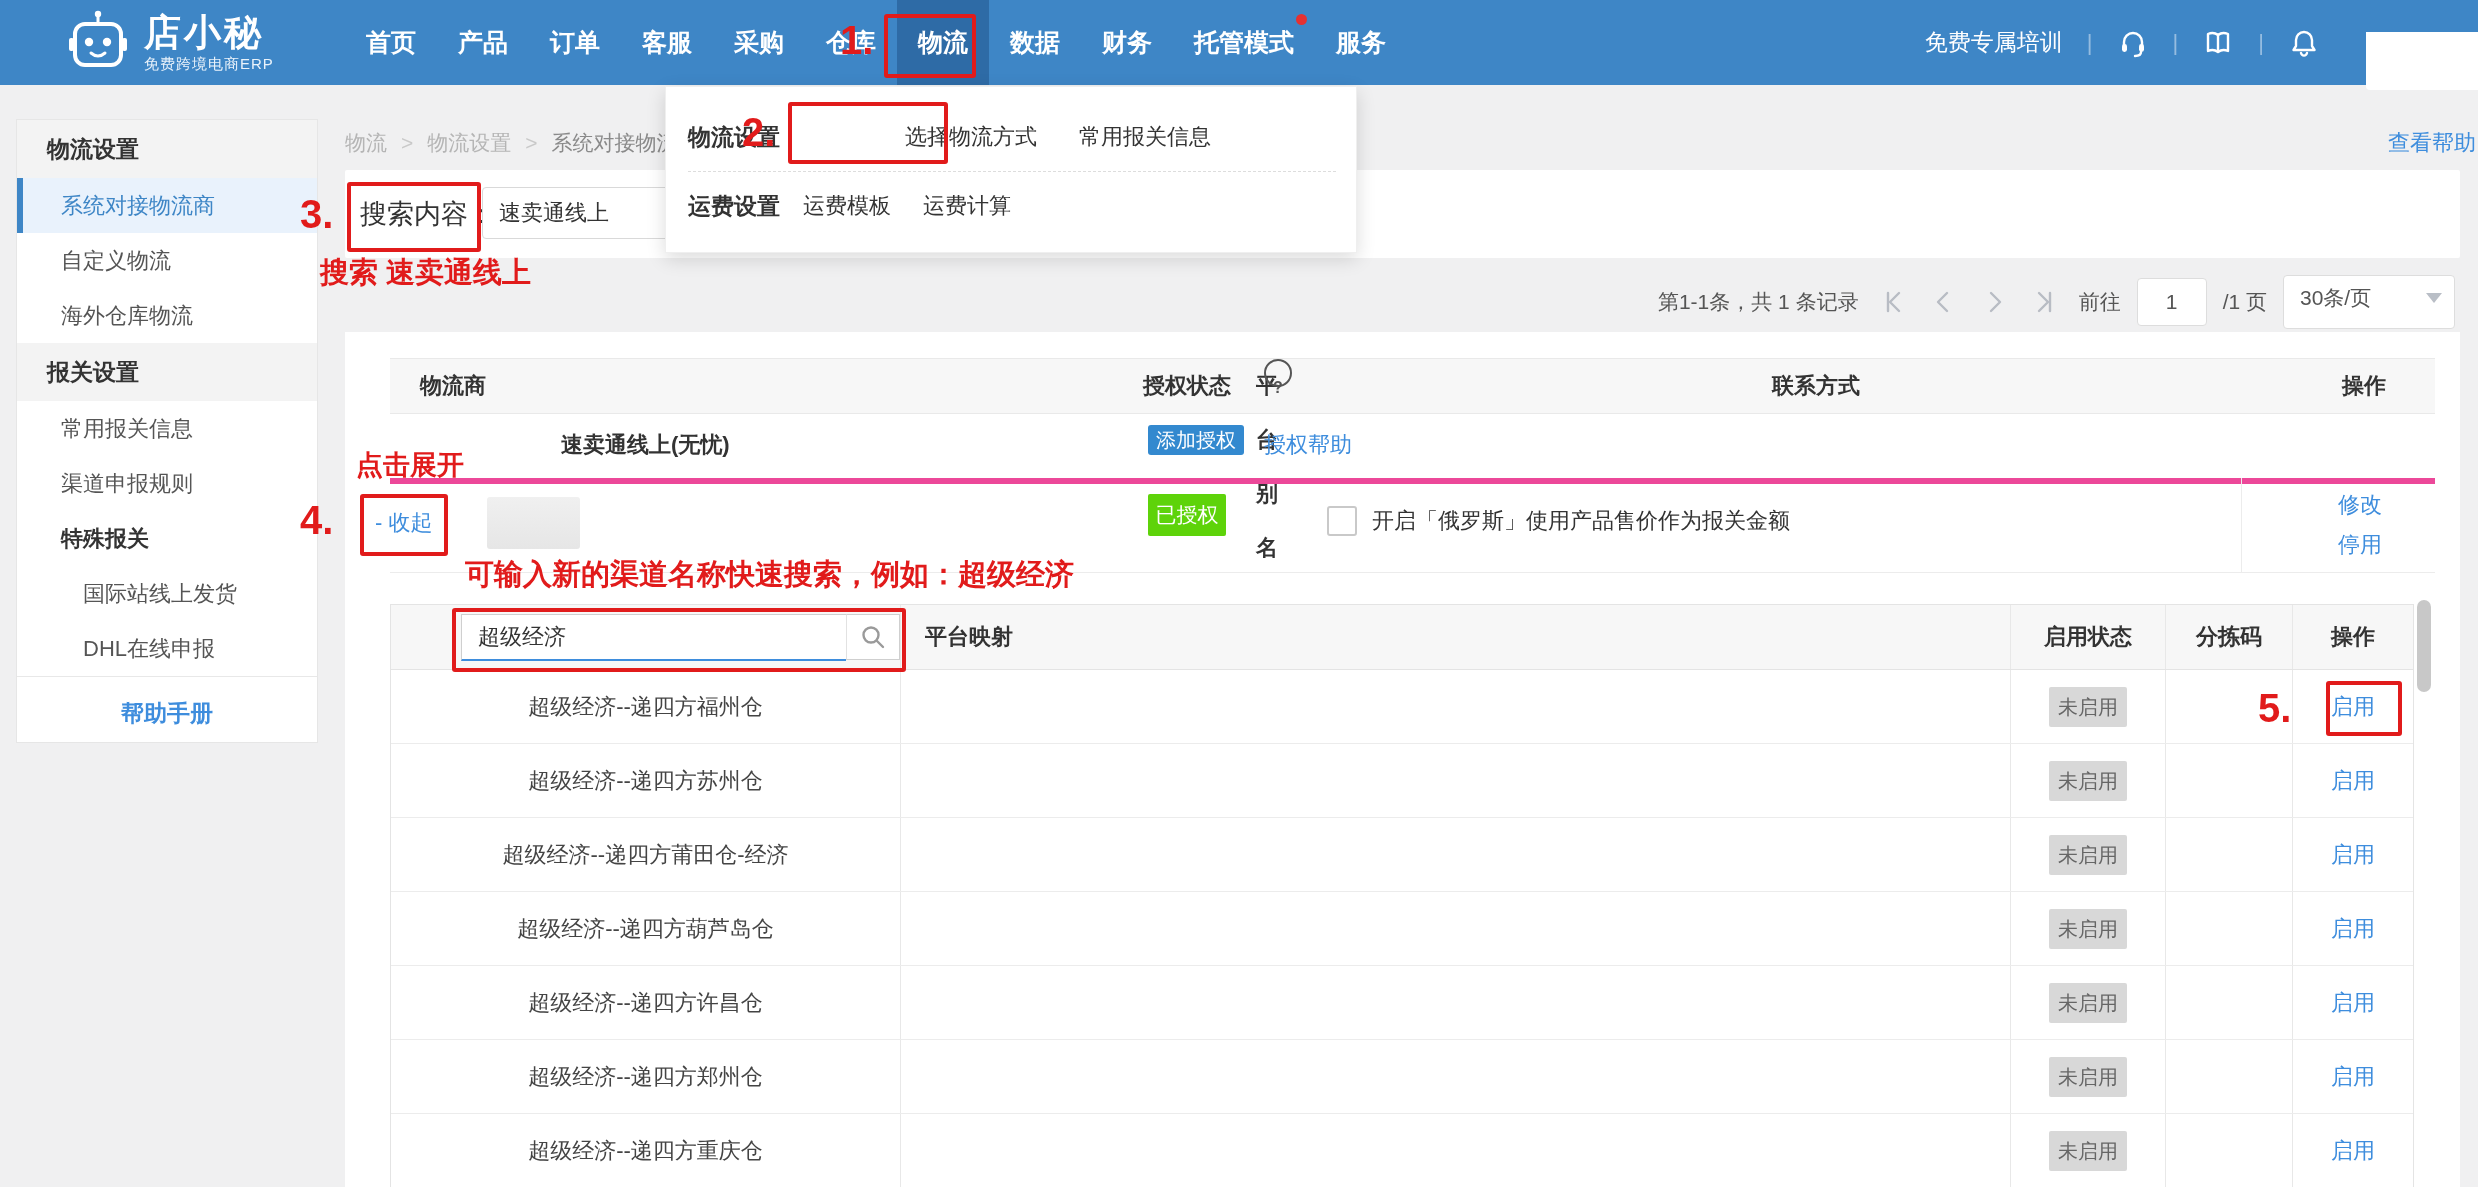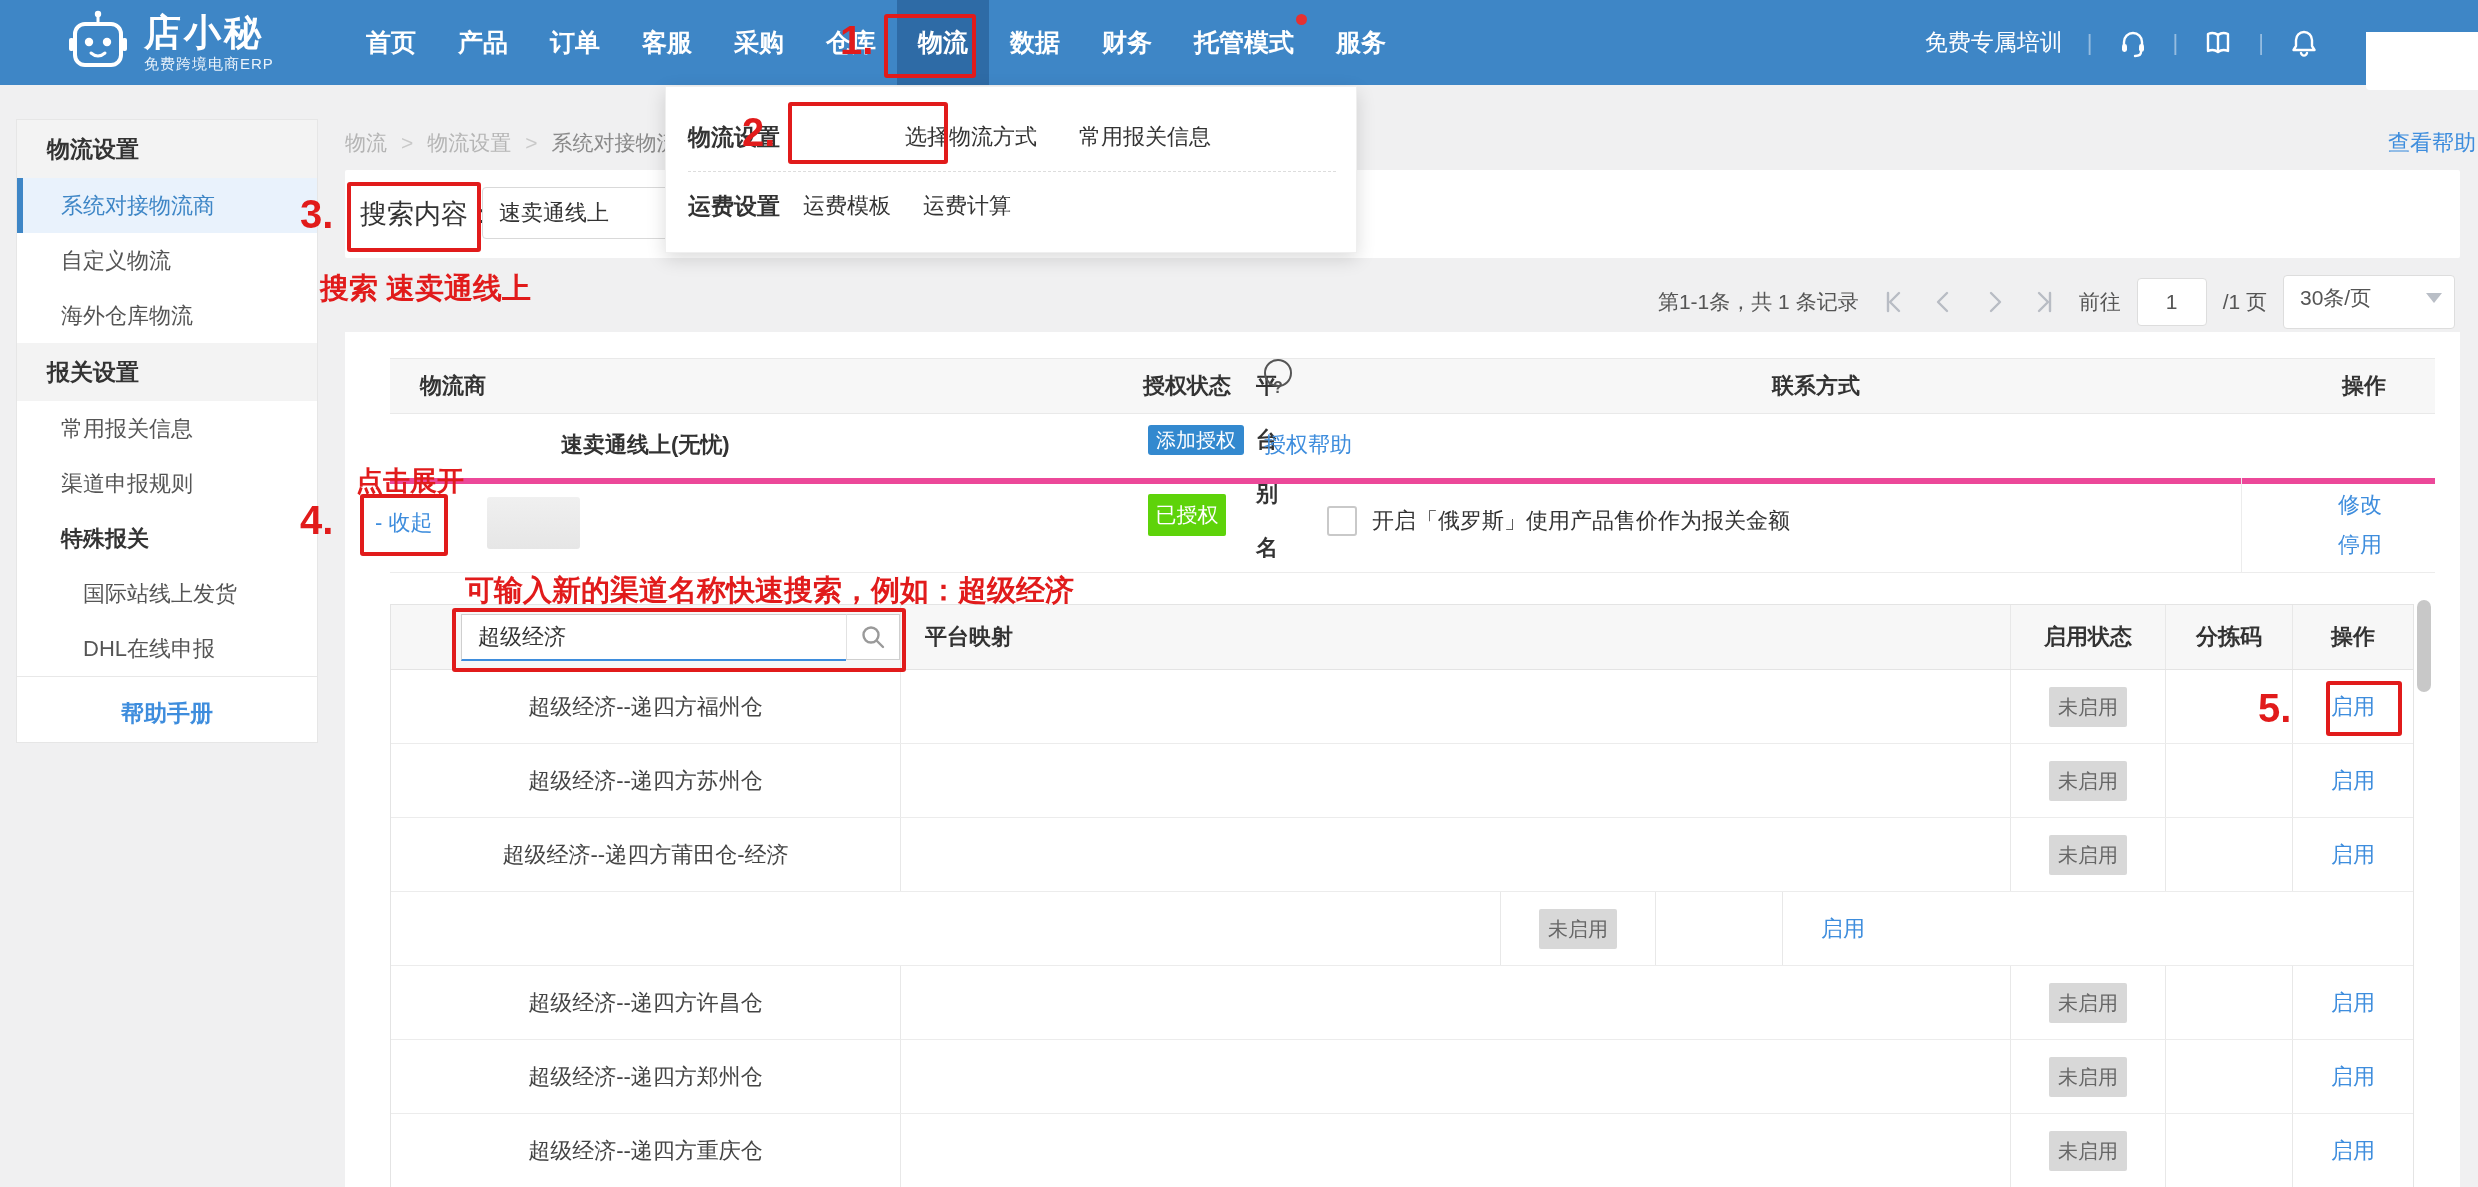--- a/index.html
+++ b/index.html
@@ -99,21 +99,21 @@
   .ann-num{font-size:40px;}
   .rbox{position:absolute;border:4px solid #e11b1b;border-radius:3px;z-index:60;pointer-events:none;}
   .b1{left:884px;top:14px;width:84px;height:56px;}
   .b2{left:788px;top:102px;width:152px;height:54px;}
   .b3{left:347px;top:182px;width:126px;height:62px;}
   .b4{left:360px;top:494px;width:80px;height:54px;}
   .b5s{left:452px;top:608px;width:446px;height:56px;}
   .b5{left:2326px;top:681px;width:68px;height:47px;}
   .n1{left:840px;top:20px;} .n2{left:742px;top:112px;} .n3{left:300px;top:194px;}
   .n4{left:300px;top:500px;} .n5{left:2258px;top:688px;}
-  .hint{font-size:29px;margin-top:16px;}
+  .hint{font-size:29px;}
   .hint-search{left:320px;top:258px;}
   .hint-expand{left:356px;top:452px;font-size:27px;}
   .hint-channel{left:465px;top:560px;}
   
   .sidebar{position:absolute;left:16px;top:119px;width:302px;height:624px;background:#fff;border:1px solid #e6e6e6;box-sizing:border-box;}
   .sb-header{height:58px;line-height:58px;background:#f3f3f3;padding-left:30px;font-size:23px;font-weight:bold;color:#333;}
   .sb-item{height:55px;line-height:55px;padding-left:44px;font-size:22px;color:#555;cursor:pointer;}
   .sb-item.active{background:#e9f2fc;border-left:6px solid #3e86c6;padding-left:38px;color:#3e86c6;}
   .sb-item.bold{font-weight:bold;color:#333;}
   .sb-item.sub{padding-left:66px;}
@@ -325,20 +325,23 @@
     <div class="icell c-status">
       <span class="status-badge">未启用</span>
     </div>
     <div class="icell c-sort"></div>
     <div class="icell c-action">
       <a class="blue-link enable-link">启用</a>
     </div>
   </div>
 
   <div class="irow">
+    <div class="icell c-name">
+      <span class="row-name">超级经济--递四方葫芦岛仓</span>
+    </div>
     <div class="icell c-map"></div>
     <div class="icell c-status">
       <span class="status-badge">未启用</span>
     </div>
     <div class="icell c-sort"></div>
     <div class="icell c-action">
       <a class="blue-link enable-link">启用</a>
     </div>
   </div>
 

